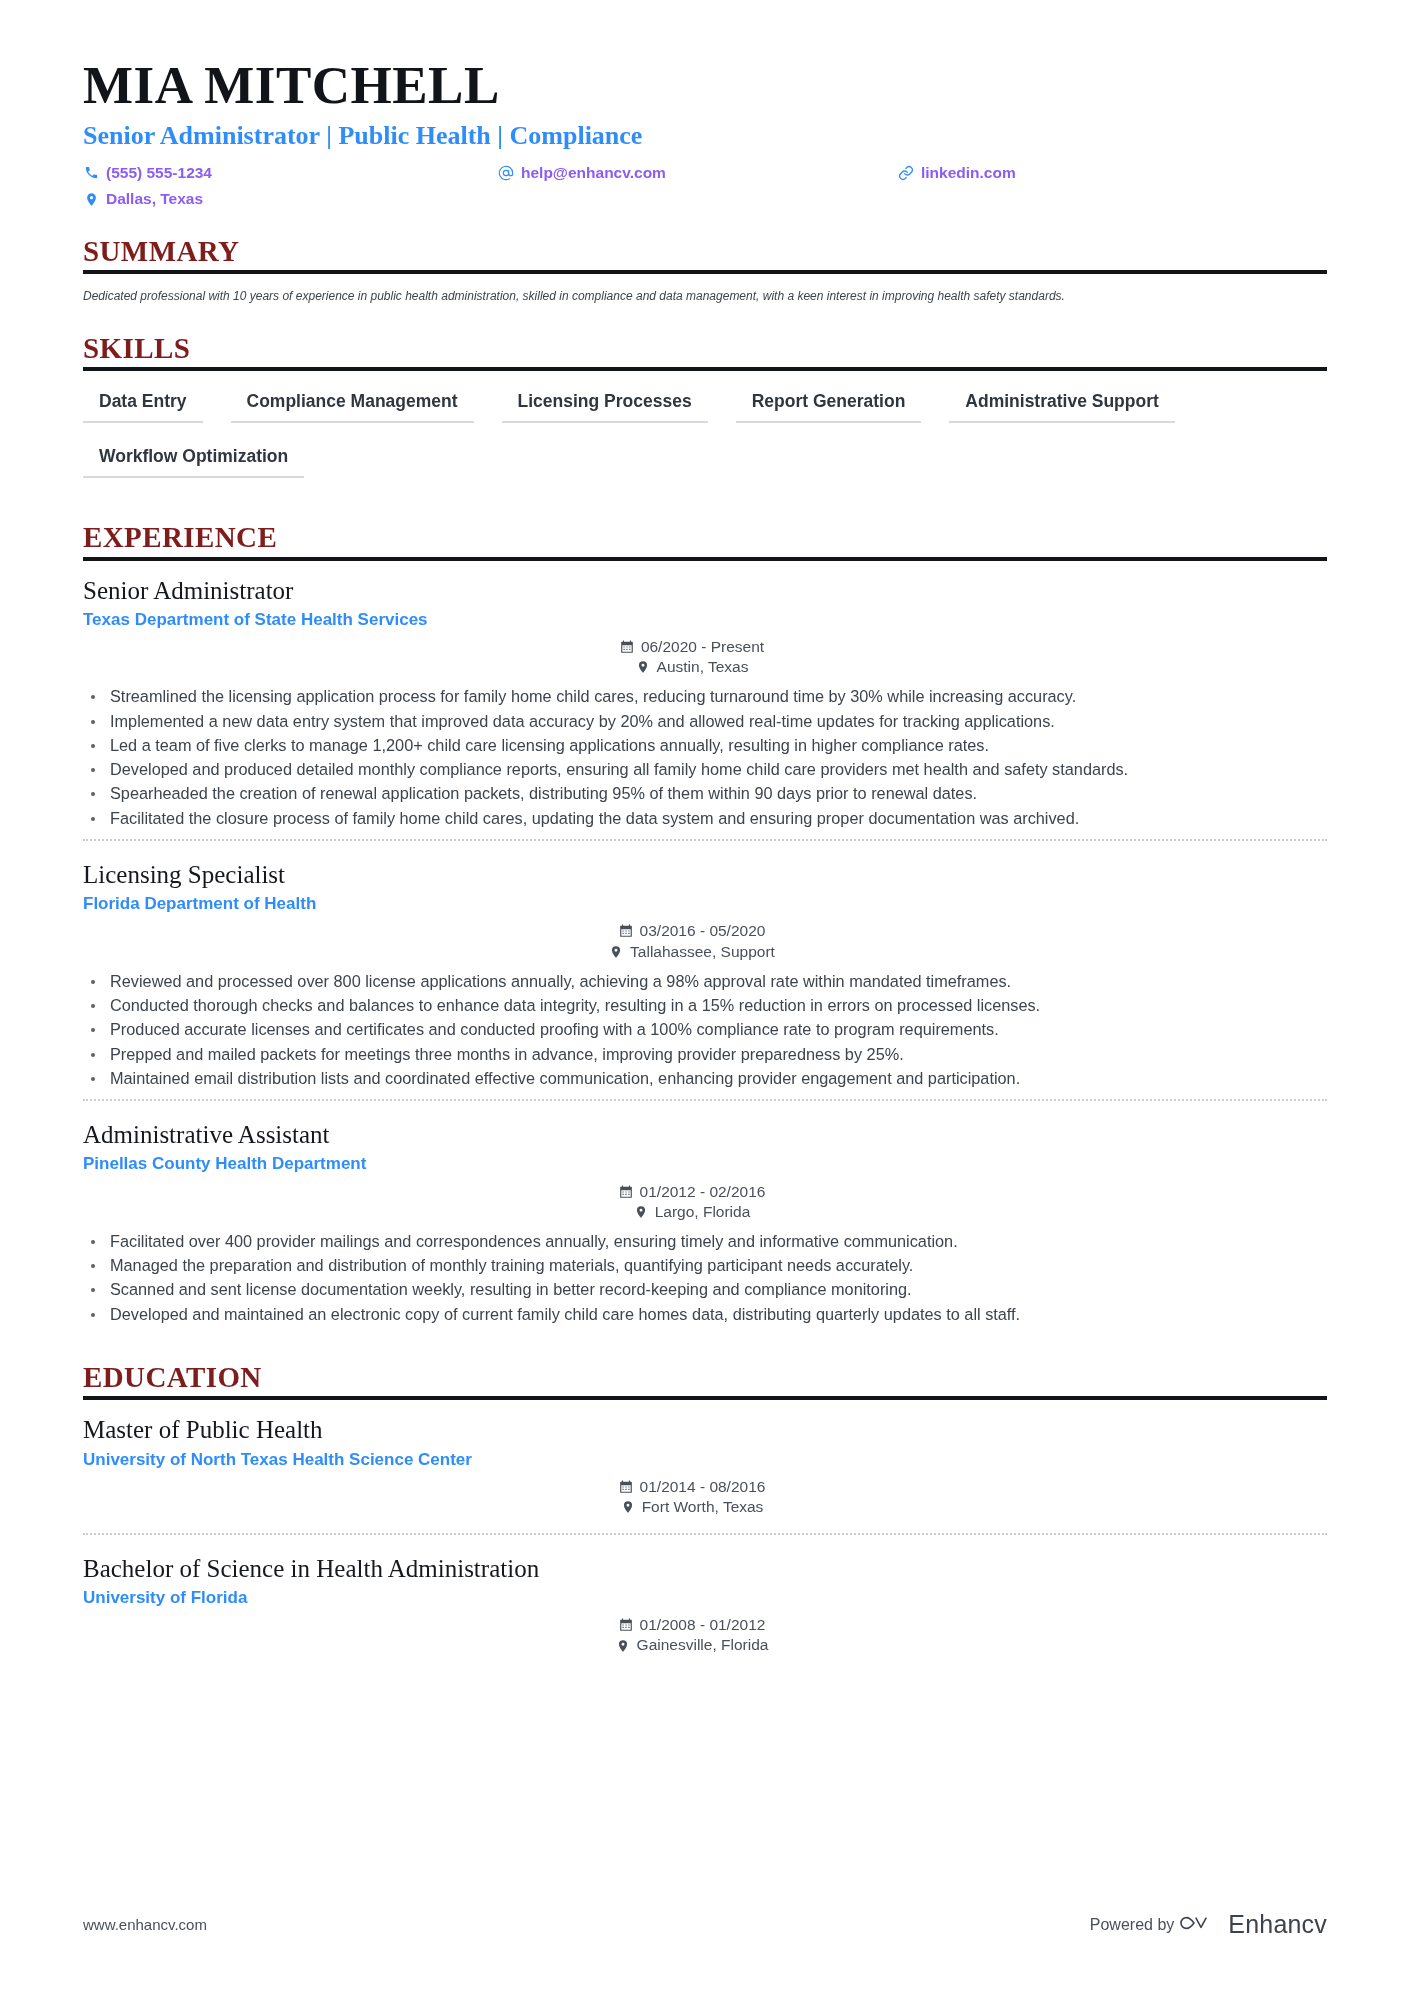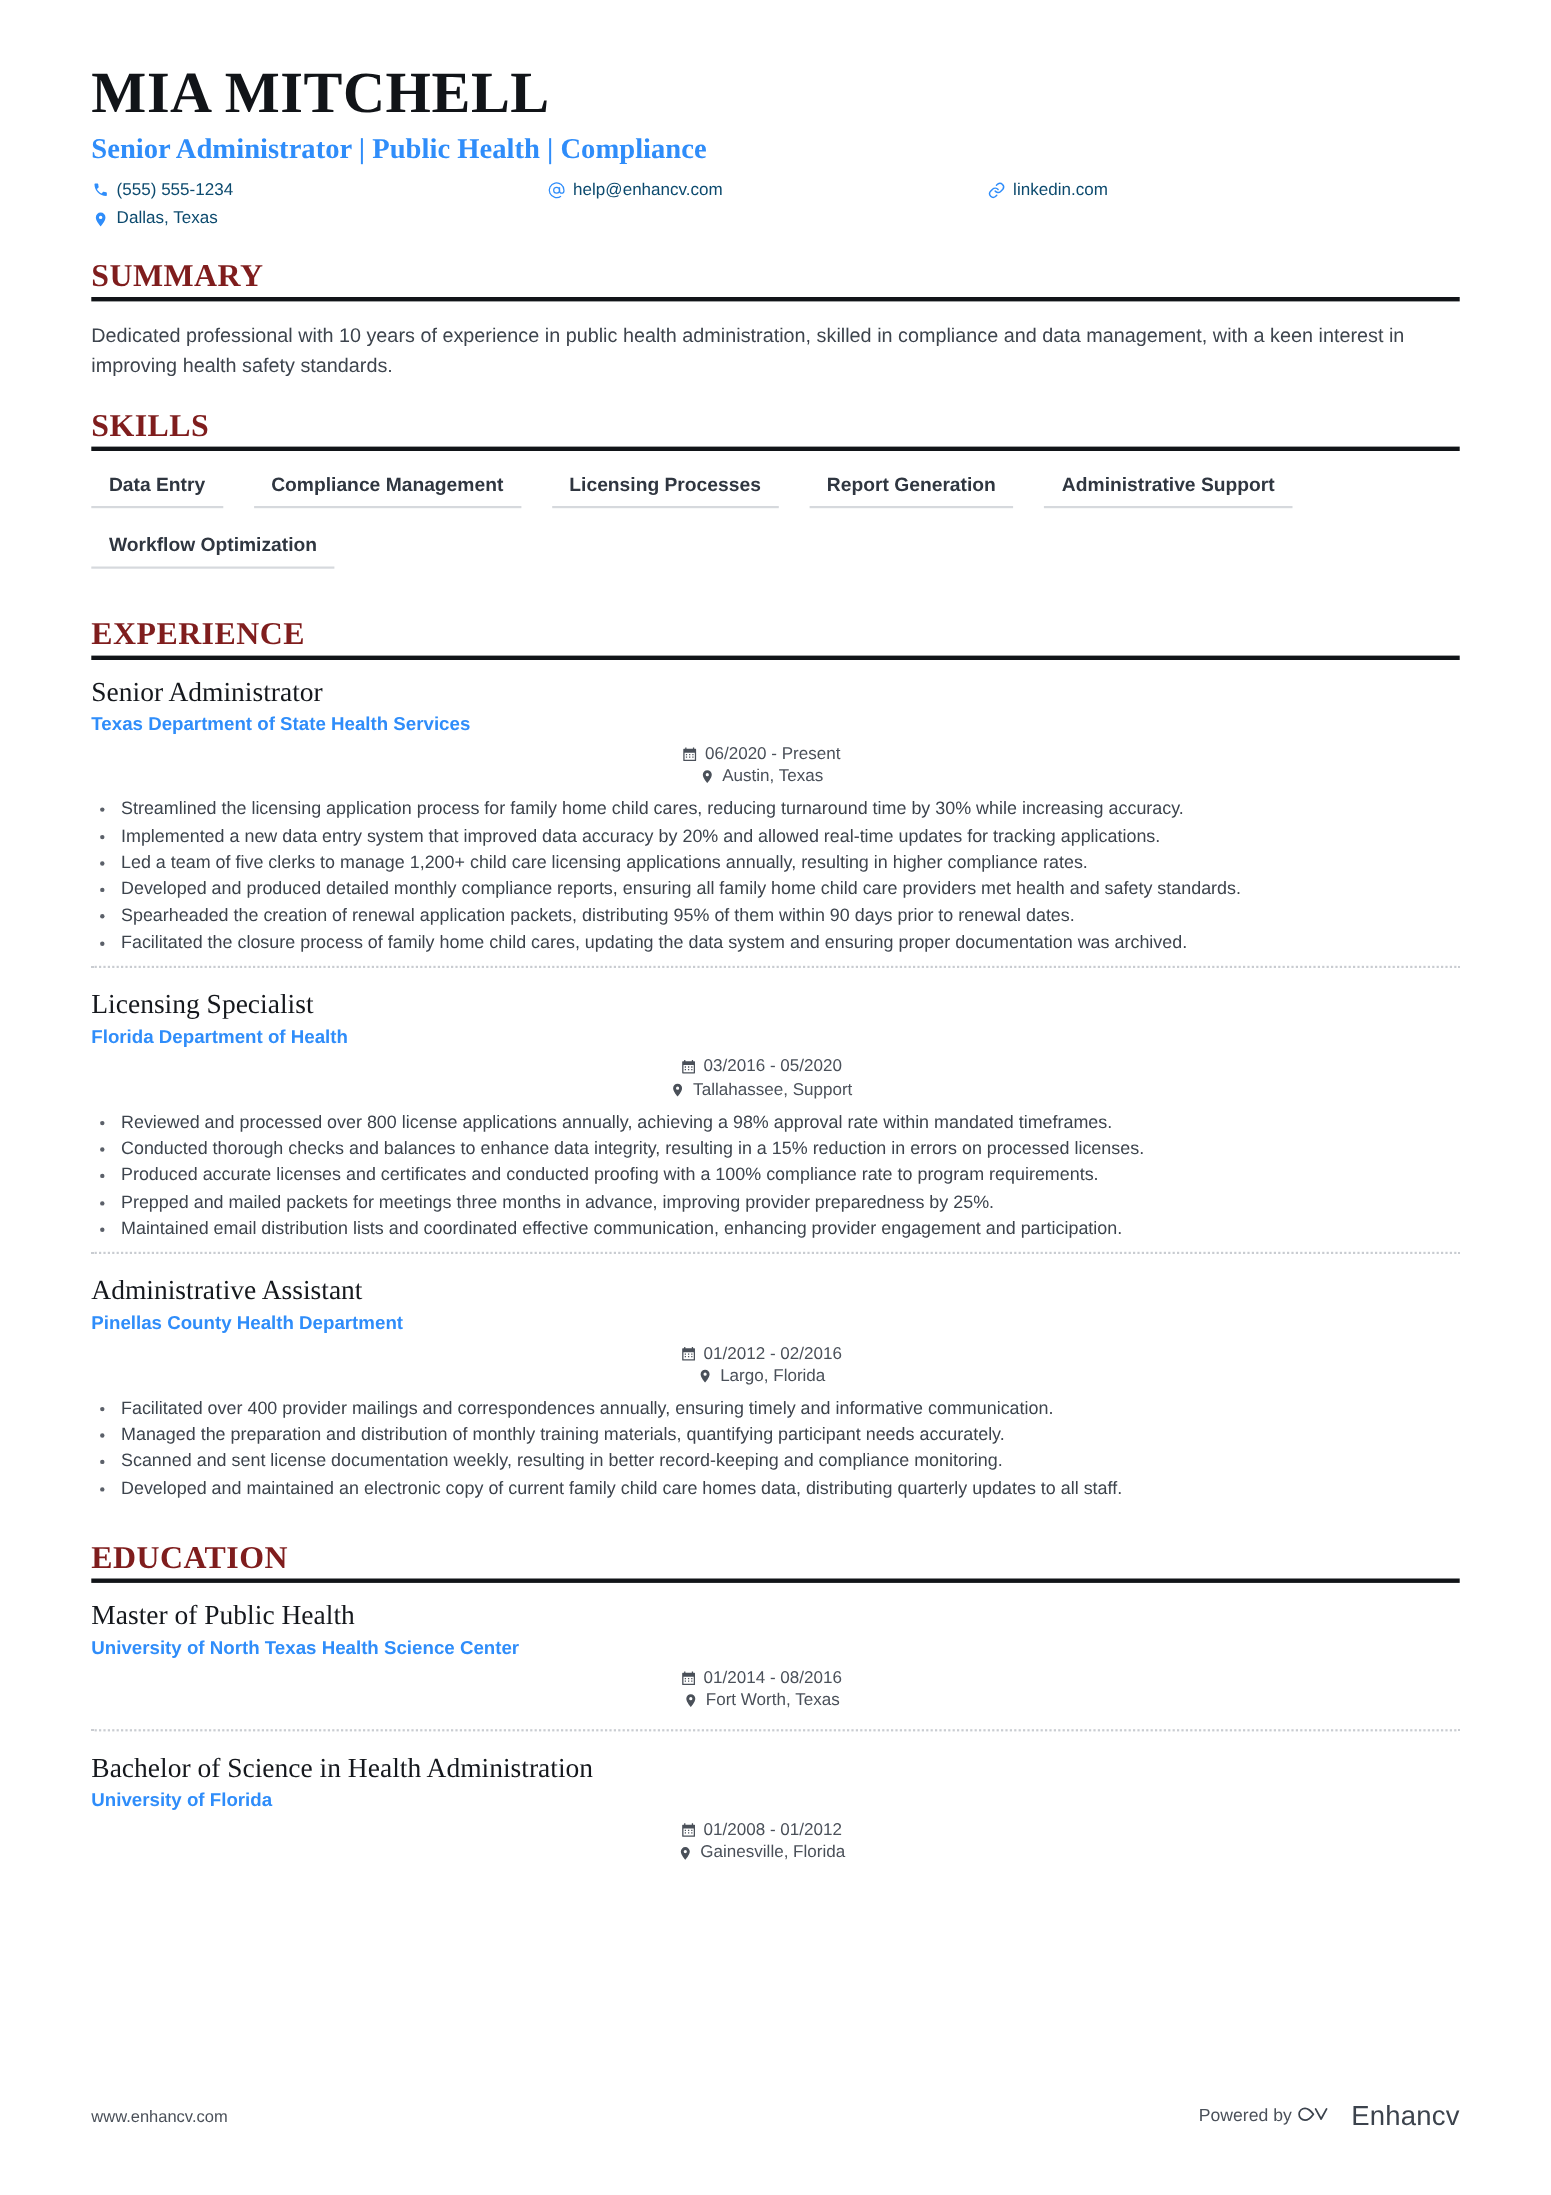--- a/index.html
+++ b/index.html
@@ -38,22 +38,22 @@
     font-family: "Liberation Serif", "DejaVu Serif", serif;
     font-weight: bold;
     font-size: 26px;
     line-height: 1.2;
     color: #2f8dfa;
     margin: 0 0 12px 0;
   }
   .contact-grid {
     display: block;
     font-size: 15.5px;
-    font-weight: normal;
-    color: #0c4a6e;
+    font-weight: bold;
+    color: #8b5cf6;
   }
   .contact-row {
     display: flex;
     align-items: flex-start;
     margin-bottom: 6px;
   }
   .contact-item {
     display: flex;
     align-items: center;
     gap: 7px;
@@ -85,24 +85,25 @@
     line-height: 1.15;
   }
   .section-rule {
     height: 4px;
     background: #111418;
     width: 100%;
     margin-bottom: 14px;
   }
 
   .summary-text {
-    font-size: 18px;
+    font-size: 12px;
     line-height: 1.46;
     color: #3d444d;
     max-width: 1215px;
+    font-style: italic;
   }
 
   
   .skills-wrap {
     display: flex;
     flex-wrap: wrap;
     gap: 0 28px;
     margin-top: 10px;
   }
   .skill-chip {

